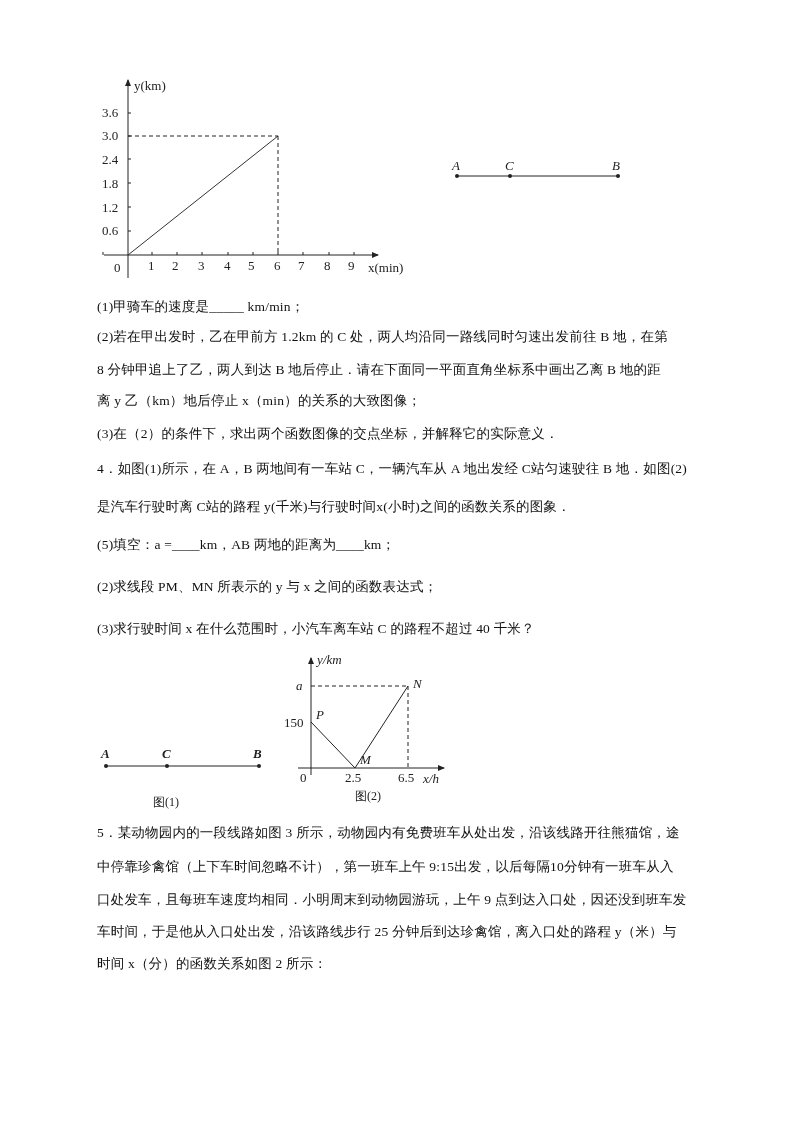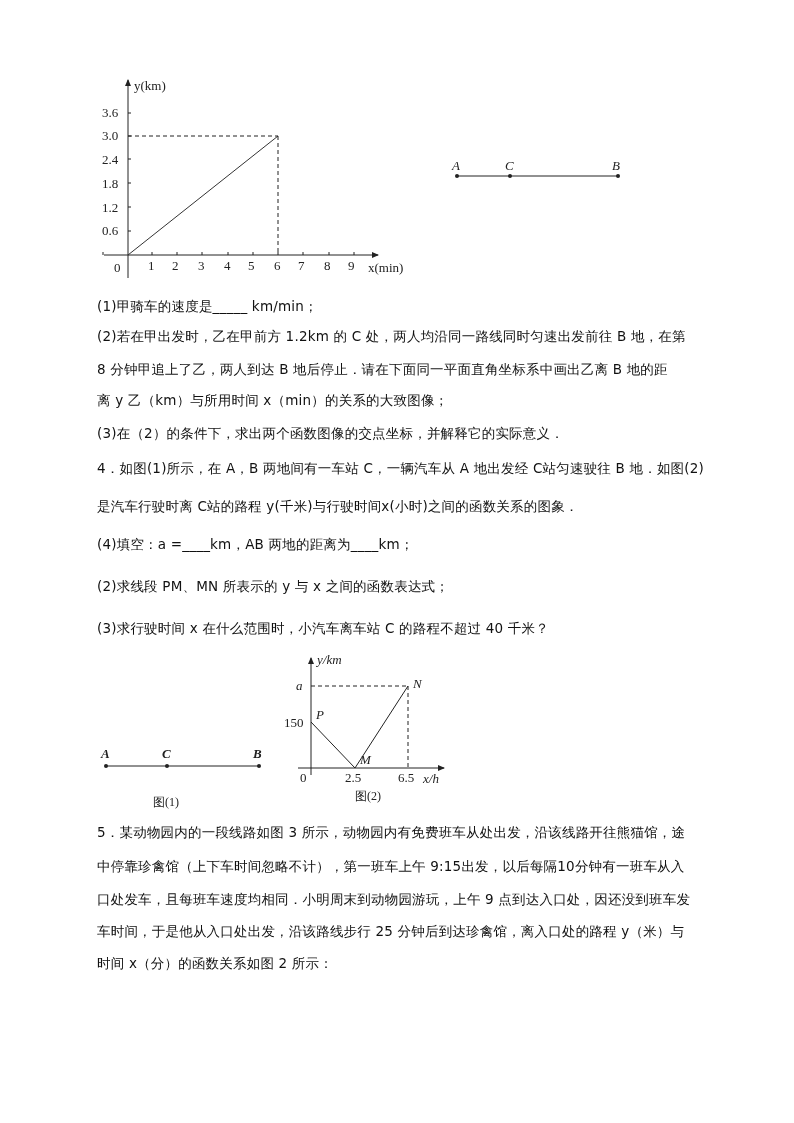--- a/index.html
+++ b/index.html
@@ -1,19 +1,19 @@
 <!DOCTYPE html>
 <html><head>
 <meta charset="utf-8">
 <style>
   html, body { margin:0; padding:0; background:#fff; }
   body { width:794px; height:1123px; position:relative; overflow:hidden;
          font-family: "DejaVu Sans", "Liberation Sans", sans-serif; color:#111; }
   .abs { position:absolute; }
-  .line { position:absolute; left:97px; font-size:13.5px; white-space:nowrap; letter-spacing:0.2px; }
+  .line { position:absolute; left:97px; font-size:13.5px; white-space:nowrap; letter-spacing:0.2px;font-family:Liberation Serif, serif; }
   svg text { font-family: "Liberation Serif", "DejaVu Serif", serif; }
   .it { font-style:italic; }
 </style>
 </head>
 <body>
 
 <svg class="abs" style="left:0;top:0" width="794" height="290">
   <defs>
     <marker id="arr" markerWidth="8" markerHeight="8" refX="6" refY="4" orient="auto">
       <path d="M0,1 L7,4 L0,7 z" fill="#222"></path>
@@ -70,25 +70,25 @@
   <g font-size="13" class="it" font-style="italic" fill="#222">
     <text x="452" y="170">A</text>
     <text x="505" y="170">C</text>
     <text x="612" y="170">B</text>
   </g>
 </svg>
 
 <div class="line" style="top:298px">(1)甲骑车的速度是_____ km/min；</div>
 <div class="line" style="top:328px">(2)若在甲出发时，乙在甲前方 1.2km 的 C 处，两人均沿同一路线同时匀速出发前往 B 地，在第</div>
 <div class="line" style="top:361px">8 分钟甲追上了乙，两人到达 B 地后停止．请在下面同一平面直角坐标系中画出乙离 B 地的距</div>
-<div class="line" style="top:392px">离 y 乙（km）与所用时间 x（min）的关系的大致图像；</div>
+<div class="line" style="top:392px">离 y 乙（km）地后停止 x（min）的关系的大致图像；</div>
 <div class="line" style="top:425px">(3)在（2）的条件下，求出两个函数图像的交点坐标，并解释它的实际意义．</div>
 <div class="line" style="top:460px">4．如图(1)所示，在 A，B 两地间有一车站 C，一辆汽车从 A 地出发经 C站匀速驶往 B 地．如图(2)</div>
 <div class="line" style="top:498px">是汽车行驶时离 C站的路程 y(千米)与行驶时间x(小时)之间的函数关系的图象．</div>
-<div class="line" style="top:536px">(4)填空：a =____km，AB 两地的距离为____km；</div>
+<div class="line" style="top:536px">(5)填空：a =____km，AB 两地的距离为____km；</div>
 <div class="line" style="top:578px">(2)求线段 PM、MN 所表示的 y 与 x 之间的函数表达式；</div>
 <div class="line" style="top:620px">(3)求行驶时间 x 在什么范围时，小汽车离车站 C 的路程不超过 40 千米？</div>
 
 <svg class="abs" style="left:0;top:640px" width="794" height="175">
   <defs>
     <marker id="arr2" markerWidth="8" markerHeight="8" refX="6" refY="4" orient="auto">
       <path d="M0,1 L7,4 L0,7 z" fill="#222"></path>
     </marker>
   </defs>
   <line x1="106" y1="126" x2="259" y2="126" stroke="#222"></line>

